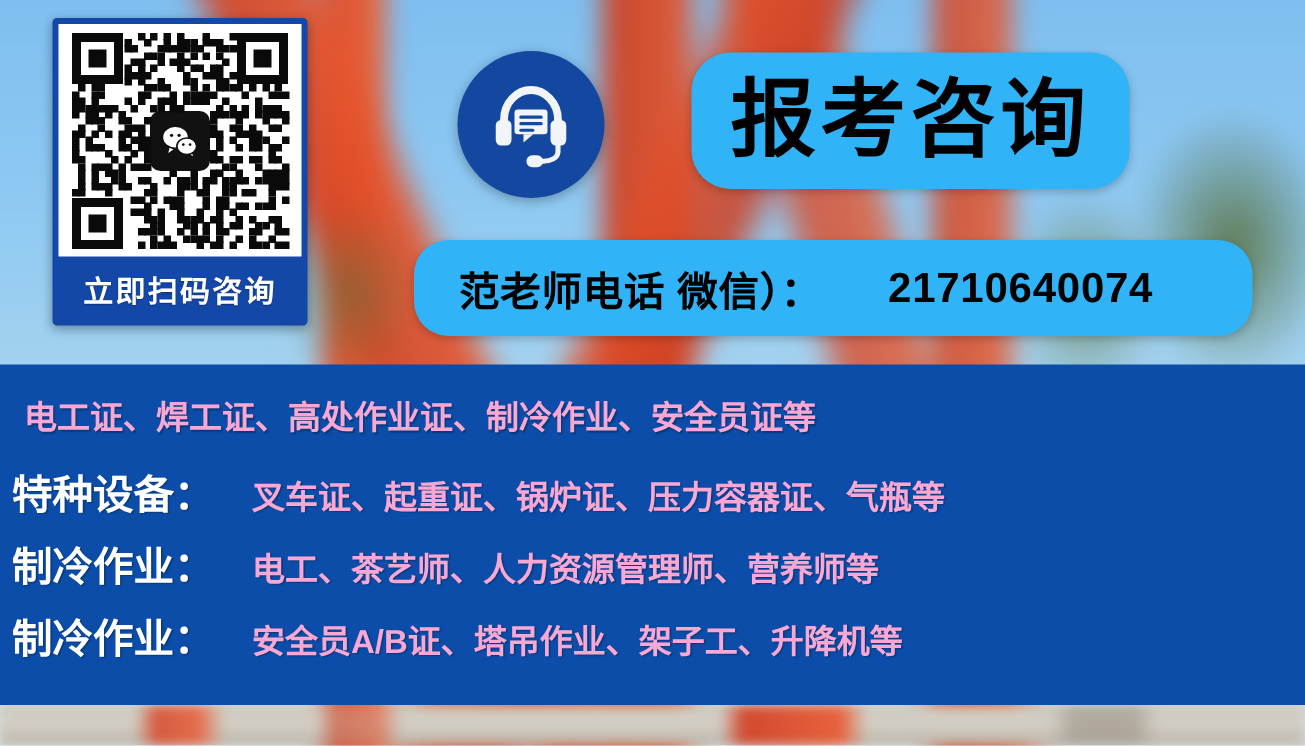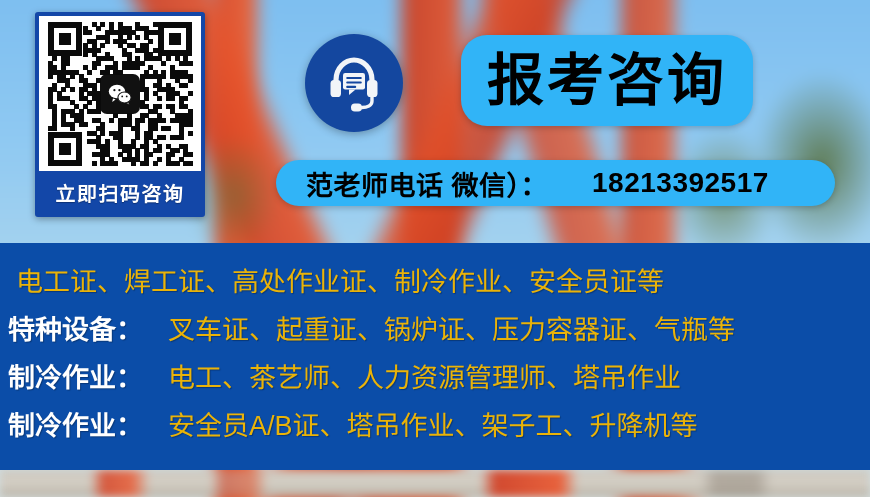--- a/index.html
+++ b/index.html
@@ -132,21 +132,21 @@
     color:#000;
     font-size:57px;
     font-weight:700;
     letter-spacing:3px;
     line-height:1;
   }
 
   
   .phone-badge {
     position:absolute; left:276px; top:160px;
-    width:559px; height:46px;
+    width:559px; height:64px;
     background:#31b4f7;
     border-radius:23px;
     display:flex; align-items:center;
     box-shadow:0 2px 6px rgba(0,0,0,.22);
   }
   .phone-label {
     color:#000;
     font-size:27px;
     font-weight:700;
     margin-left:30px;
@@ -176,23 +176,23 @@
   .info-row:nth-child(1) { margin-top:17px; }
   .info-cat {
     color:#fff;
     font-size:27px;
     font-weight:700;
     white-space:nowrap;
     text-shadow:1px 1px 1px rgba(0,0,0,.28);
     min-width:152px;
   }
   .info-items {
-    color:#eab308;
-    font-size:27px;
-    font-weight:400;
+    color:#f9a8d4;
+    font-size:22px;
+    font-weight:700;
     white-space:nowrap;
     text-shadow:1px 1px 1px rgba(0,0,0,.28);
     margin-left:8px;
   }
 </style>
 </head>
 <body>
 
 <div class="poster">
 
@@ -631,34 +631,34 @@
       <rect x="23.2" y="33.8" width="10" height="2.1" rx="1" fill="#14479f"></rect>
     </svg>
   </div>
 
   <div class="title-badge">
     <span class="title-badge-text">报考咨询</span>
   </div>
 
   <div class="phone-badge">
     <span class="phone-label">范老师电话 微信）：</span>
-    <span class="phone-number">18213392517</span>
+    <span class="phone-number">21710640074</span>
   </div>
 
   <div class="info-panel">
     <div class="info-row">
       <span class="info-items">电工证、焊工证、高处作业证、制冷作业、安全员证等</span>
     </div>
     <div class="info-row">
       <span class="info-cat">特种设备：</span>
       <span class="info-items">叉车证、起重证、锅炉证、压力容器证、气瓶等</span>
     </div>
     <div class="info-row">
       <span class="info-cat">制冷作业：</span>
-      <span class="info-items">电工、茶艺师、人力资源管理师、塔吊作业</span>
+      <span class="info-items">电工、茶艺师、人力资源管理师、营养师等</span>
     </div>
     <div class="info-row">
       <span class="info-cat">制冷作业：</span>
       <span class="info-items">安全员A/B证、塔吊作业、架子工、升降机等</span>
     </div>
   </div>
 
 </div>
 
 </body></html>

